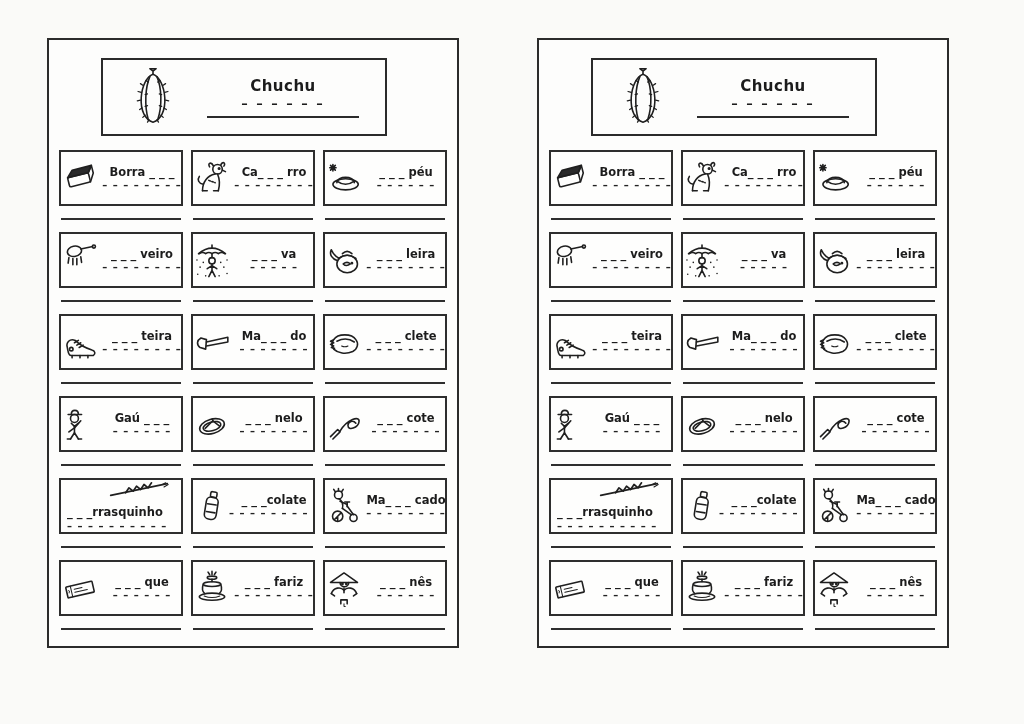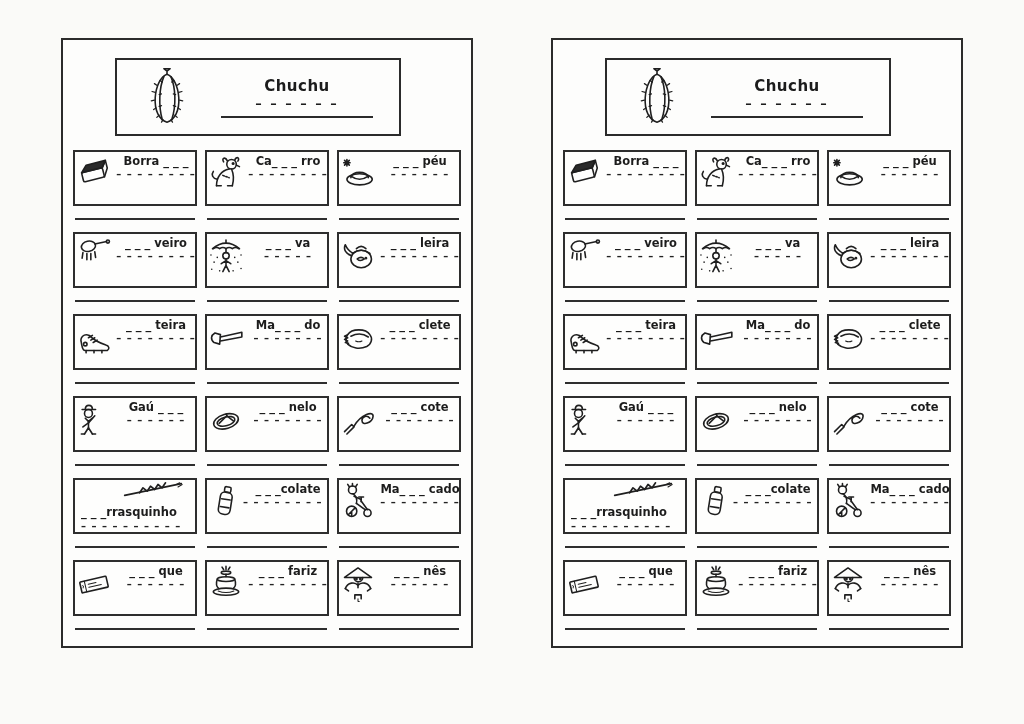--- a/index.html
+++ b/index.html
@@ -1,39 +1,39 @@
 <!DOCTYPE html>
 <html><head>
 <meta charset="utf-8">
 <style>
   html,body{margin:0;padding:0;}
   body{
     width:1024px;height:724px;background:#fafaf8;overflow:hidden;
     font-family:"DejaVu Sans",sans-serif;color:#1c1c1c;position:relative;
   }
-  .sheet-wrap{position:absolute;left:61px;top:38px;display:flex;gap:78px;}
+  .sheet-wrap{position:absolute;left:47px;top:38px;display:flex;gap:78px;}
   .page{
     width:412px;height:610px;box-sizing:border-box;
     border:2px solid #2b2b2b;background:#fdfdfc;padding:18px 10px 0 10px;
   }
   .header-box{
     width:286px;height:78px;box-sizing:border-box;margin-left:42px;
     border:2px solid #2b2b2b;display:flex;align-items:center;padding:4px 10px;gap:16px;
   }
   .chuchu-art{width:44px;height:64px;margin-left:18px;flex:0 0 auto;display:flex;}
   .chuchu-art svg{width:100%;height:100%;}
   .header-text{flex:1;display:flex;flex-direction:column;align-items:center;gap:5px;}
   .title{font-size:15px;font-weight:700;letter-spacing:.5px;}
   .title-dashes{font-size:13px;font-weight:700;letter-spacing:2px;line-height:8px;}
   .title-line{width:152px;border-top:2px solid #2b2b2b;margin-top:3px;}
   .grid{margin-top:14px;}
   .row{display:grid;grid-template-columns:repeat(3,1fr);gap:8px;}
   .cell{
     box-sizing:border-box;height:56px;border:2px solid #2e2e2e;background:#fefefd;
-    display:flex;gap:4px;padding:2px 0;overflow:hidden;
+    display:flex;align-items:center;gap:4px;padding:2px 0;overflow:hidden;
   }
   .icon{width:38px;height:38px;flex:0 0 auto;display:flex;}
   .icon svg{width:100%;height:100%;}
   .txt{flex:1;display:flex;flex-direction:column;align-items:center;gap:1px;min-width:0;}
   .label{font-size:11.5px;font-weight:700;white-space:nowrap;}
   .answer{font-size:10px;font-weight:700;letter-spacing:1px;white-space:nowrap;color:#222;}
   .cell.stacked{flex-direction:column;align-items:stretch;gap:8px;padding:2px 6px;}
   .cell.stacked .icon{width:64px;height:15px;align-self:flex-end;margin-right:4px;}
   .cell.stacked .txt{align-items:flex-start;gap:2px;}
   .linesrow{display:grid;grid-template-columns:repeat(3,1fr);gap:8px;height:26px;align-items:center;}

